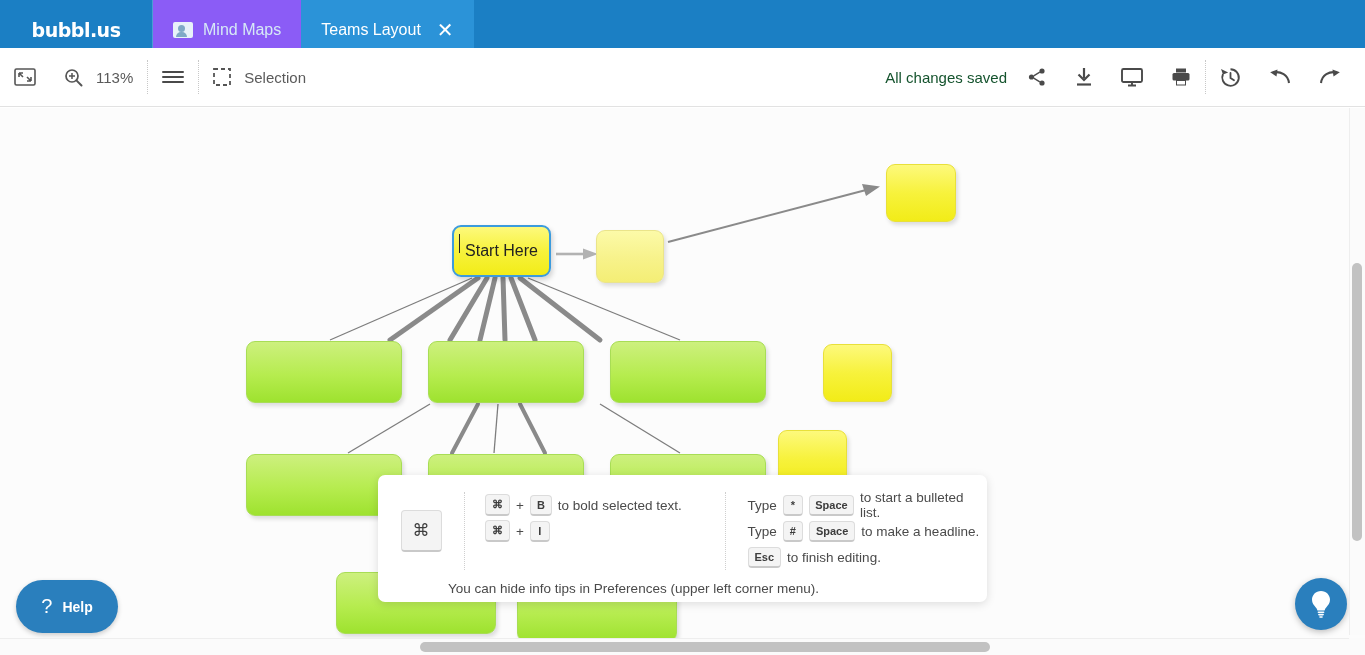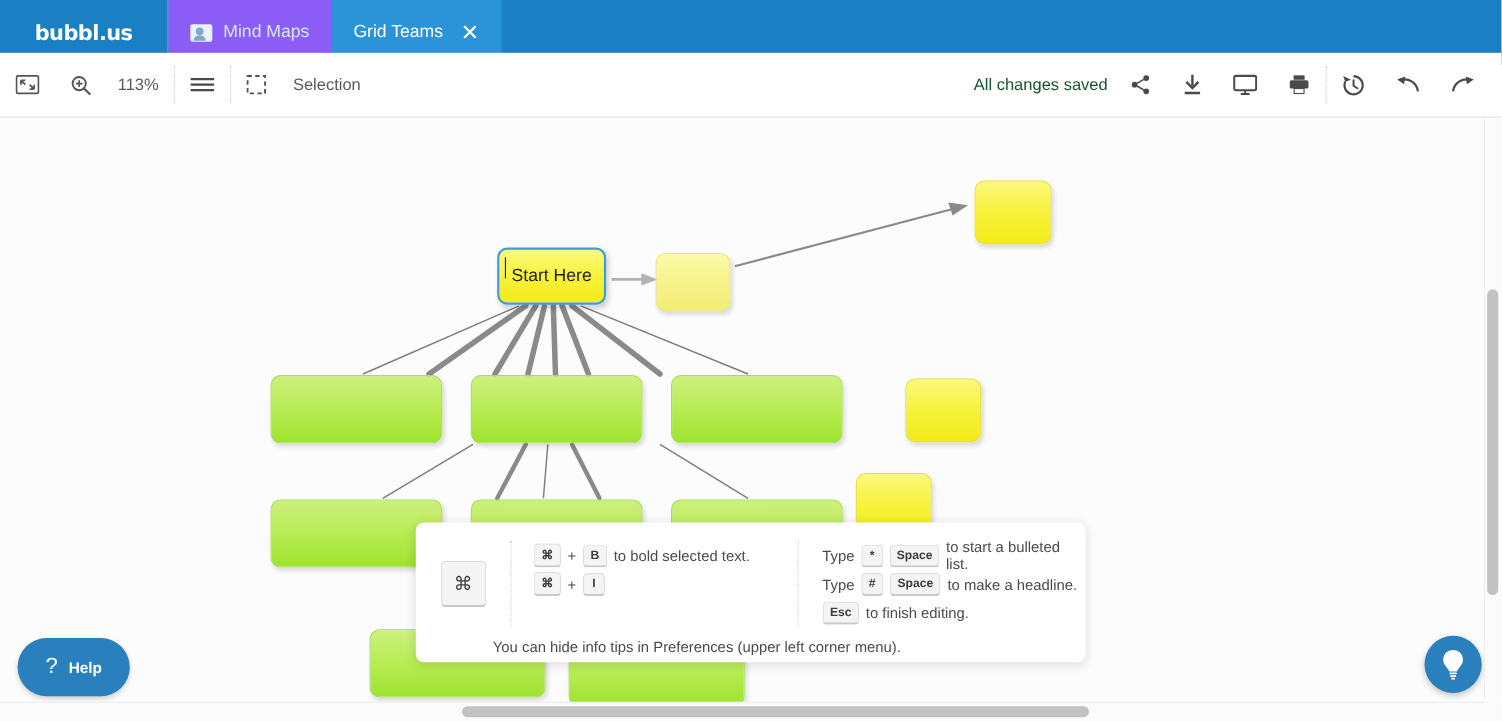--- a/index.html
+++ b/index.html
@@ -94,21 +94,21 @@
   .acct-icon::after{content:"";position:absolute;left:3.5px;bottom:1.5px;width:13px;height:7px;border-radius:7px 7px 0 0;background:#3b9ad9;}
 
   
   .toolbar {
     position: absolute; top: 48px; left: 0;
     width: 1365px; height: 59px; background: #ffffff;
     border-bottom: 1px solid #e2e2e2;
     display: flex; align-items: center;
   }
   .tool-item {
-    display: flex; align-items: center; gap: 24px;
+    display: flex; align-items: center; gap: 13px;
     padding: 0 14px; height: 100%; cursor: pointer;
     color: #5a5a5a; font-size: 15px;
   }
   .vdiv { width: 1px; height: 34px; border-left: 1px dotted #c8c8c8; }
   .icon-svg { display:block; }
   .saved-text {
     color: #14532d; font-size: 15px; margin-left: auto;
     padding-right: 6px; white-space: nowrap;
   }
   .toolbar-right { display: flex; align-items: center; height: 100%; padding-right: 10px;}
@@ -230,21 +230,21 @@
   <div class="logo-wrap">
     <span class="logo">bubbl.us</span>
   </div>
 
   <div class="tab mindmaps">
     <span class="folder-icon"></span>
     <span>Mind Maps</span>
   </div>
 
   <div class="tab active">
-    <span>Grid Teams</span>
+    <span>Teams Layout</span>
     <span class="tab-close">✕</span>
   </div>
 
 </div>
 
 <div class="toolbar">
 
   <div class="tool-item">
     <svg class="icon-svg" width="22" height="18" viewBox="0 0 22 18">
       <rect x="1" y="1" width="20" height="16" rx="1.5" fill="none" stroke="#555" stroke-width="1.6"></rect>

